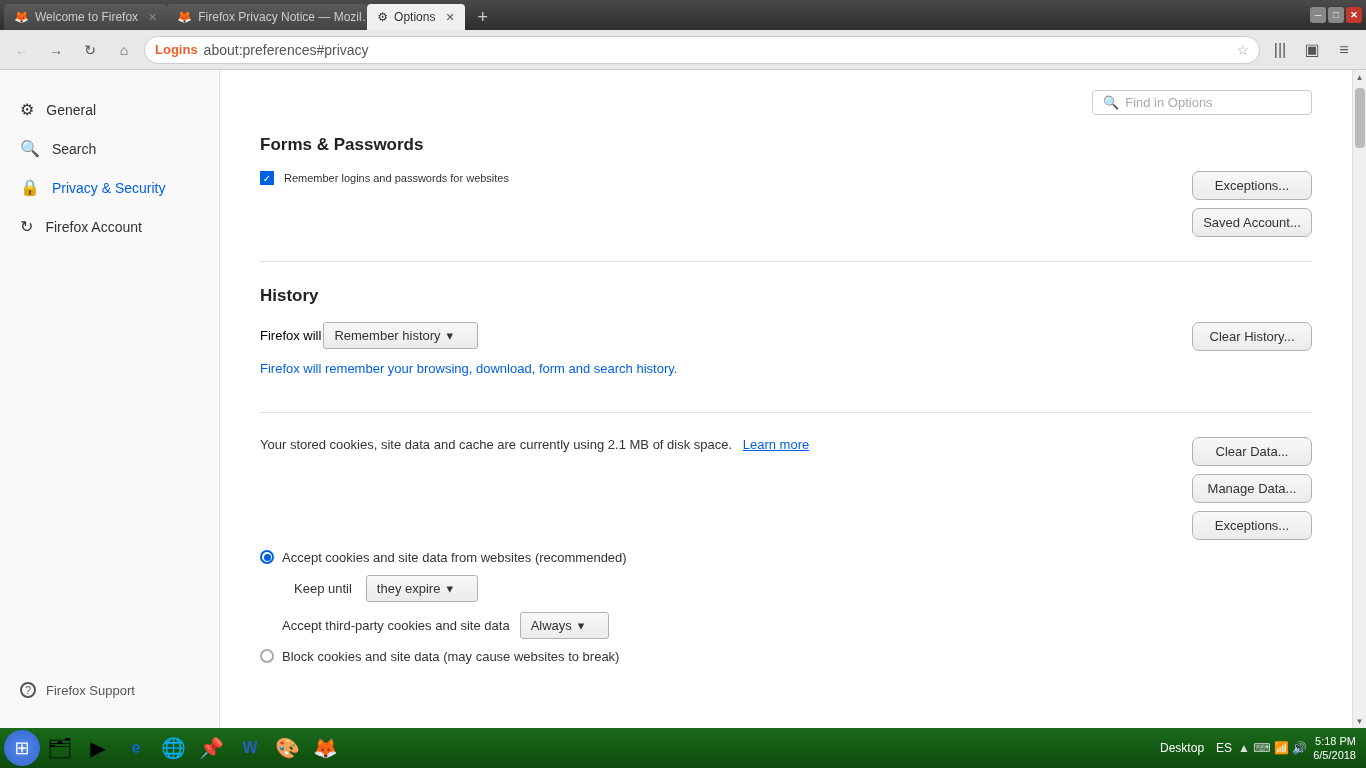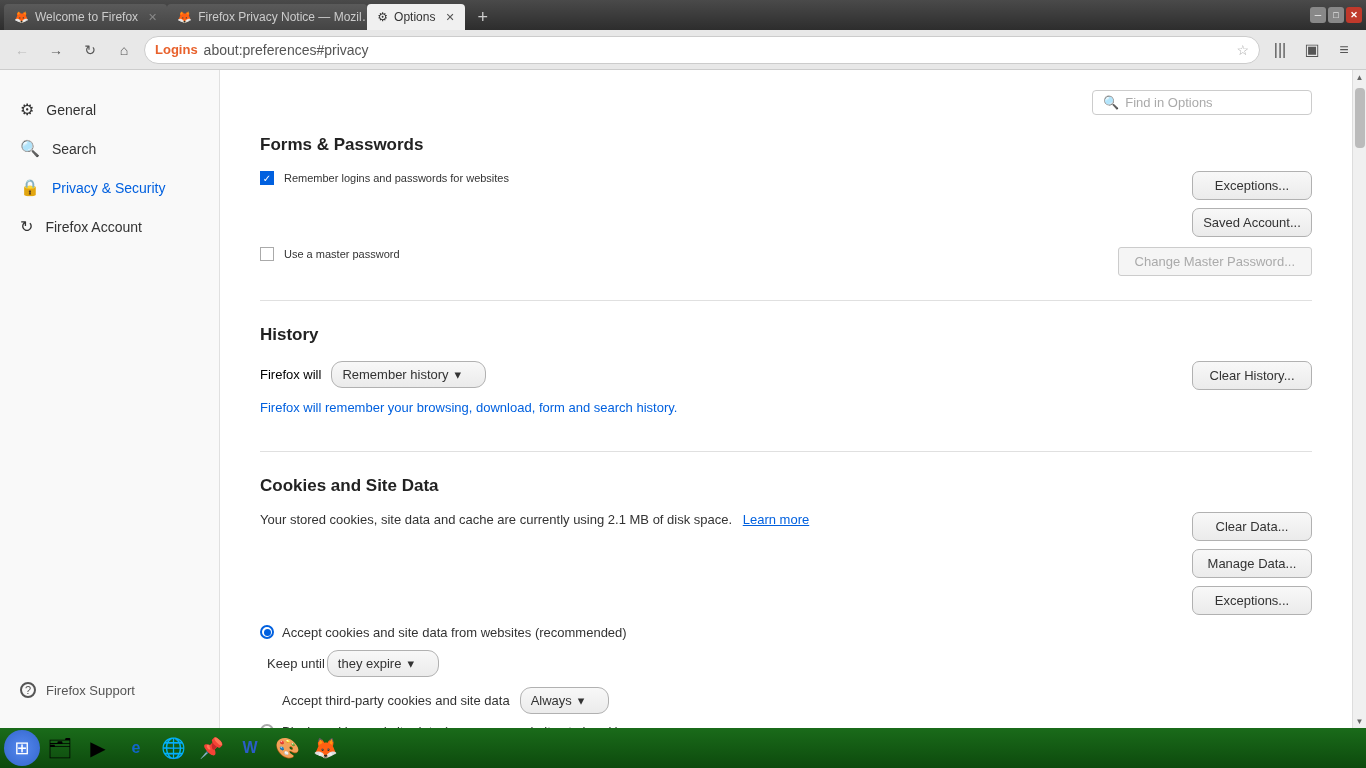--- a/index.html
+++ b/index.html
@@ -241,29 +241,29 @@
       color: #0060df;
       text-decoration: underline;
       cursor: pointer;
       padding-left: 7px;
     }
 
     
     .firefox-will-row {
       display: flex;
       align-items: center;
-      gap: 10px;
+      gap: 2px;
       margin-bottom: 12px;
     }
     .select-box {
       border: 1px solid #b1b1b1;
       background: linear-gradient(to bottom, #f8f8f8, #ebebeb);
       padding: 5px 24px 5px 10px;
       font-size: 13px;
-      border-radius: 11px;
+      border-radius: 3px;
       cursor: pointer;
       color: #333;
       position: relative;
       display: flex;
       align-items: center;
       gap: 6px;
     }
     .history-desc {
       color: #0060df;
       font-size: 13px;
@@ -302,22 +302,22 @@
     }
     .radio-btn.selected::after {
       content: '';
       width: 7px; height: 7px;
       border-radius: 50%;
       background: #0060df;
     }
     .keep-until-row {
       display: flex;
       align-items: center;
-      gap: 2px;
-      margin-left: 7px;
+      gap: 14px;
+      margin-left: 34px;
       margin-bottom: 10px;
       font-size: 13px;
       color: #333;
     }
     .accept-third-row {
       display: flex;
       align-items: center;
       gap: 10px;
       margin-left: 22px;
       margin-bottom: 10px;
@@ -479,31 +479,20 @@
             <div class="checkbox-checked">✓</div>
             <label>Remember logins and passwords for websites</label>
           </div>
         </div>
         <div class="row-right">
           <button class="btn">Exceptions...</button>
           <button class="btn">Saved Account...</button>
         </div>
       </div>
 
-      <div class="row-with-button">
-        <div class="row-left">
-          <div class="form-row">
-            <div class="checkbox-unchecked"></div>
-            <label>Use a master password</label>
-          </div>
-        </div>
-        <div class="row-right">
-          <div class="btn-disabled">Change Master Password...</div>
-        </div>
-      </div>
 
       <hr class="section-divider">
 
       <div class="section-title">History</div>
 
       <div class="row-with-button">
         <div class="row-left">
           <div class="firefox-will-row">
             <span>Firefox will</span>
             <div class="select-box">
@@ -513,21 +502,20 @@
           </div>
           <div class="history-desc">Firefox will remember your browsing, download, form and search history.</div>
         </div>
         <div class="row-right">
           <button class="btn">Clear History...</button>
         </div>
       </div>
 
       <hr class="section-divider">
 
-      <div class="section-title">Cookies and Site Data</div>
 
       <div class="row-with-button">
         <div class="row-left">
           <div class="cookies-desc">
             <span>Your stored cookies, site data and cache are currently using 2.1 MB of disk space.</span>
             <span class="link-text">Learn more</span>
           </div>
         </div>
         <div class="row-right">
           <button class="btn">Clear Data...</button>
@@ -576,13 +564,22 @@
 <div class="taskbar">
   <div class="start-btn">⊞</div>
   <div class="taskbar-icon">🗂</div>
   <div class="taskbar-icon">▶</div>
   <div class="taskbar-icon" style="color:#1166cc; font-weight:bold; font-size:16px;">e</div>
   <div class="taskbar-icon">🌐</div>
   <div class="taskbar-icon">📌</div>
   <div class="taskbar-icon" style="color:#2b5dc7; font-weight:bold; font-size:16px;">W</div>
   <div class="taskbar-icon">🎨</div>
   <div class="taskbar-icon">🦊</div>
+  <div class="taskbar-right">
+    <span class="desktop-label">Desktop</span>
+    <span class="lang-label">ES</span>
+    <span style="font-size:12px; color:#ddd;">▲ ⌨ 📶 🔊</span>
+    <div class="clock">
+      <span>5:18 PM</span>
+      <span>6/5/2018</span>
+    </div>
+  </div>
 </div>
 
 </body></html>

